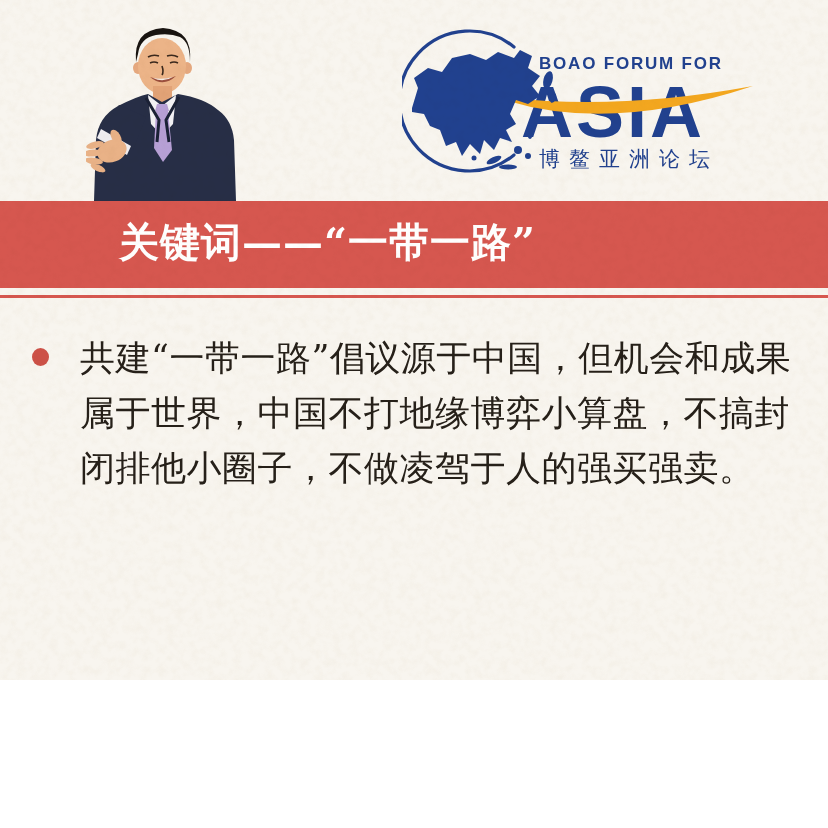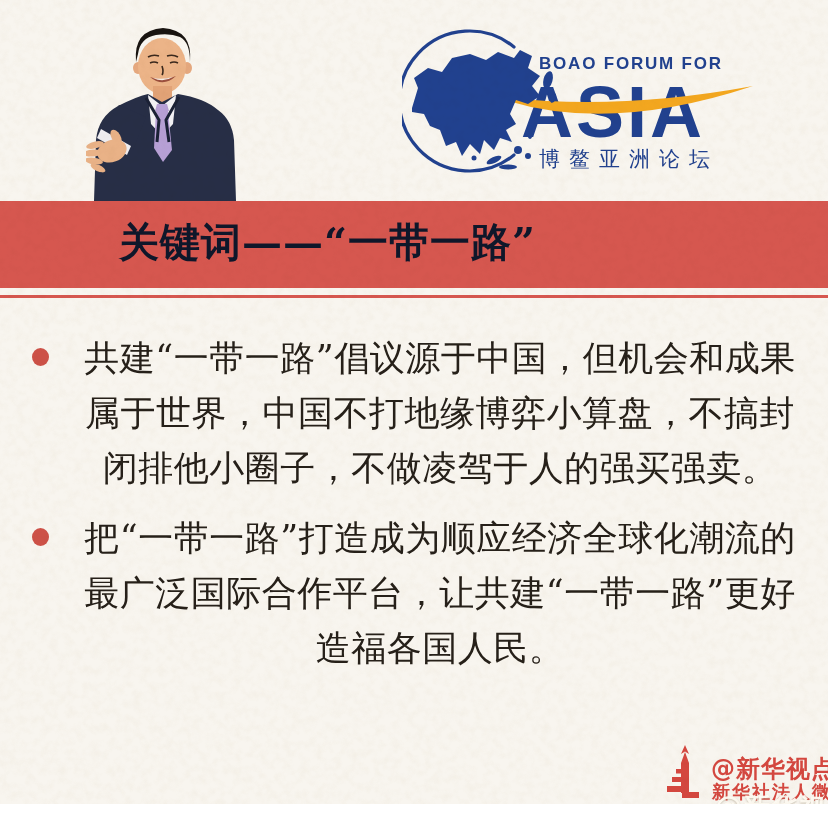--- a/index.html
+++ b/index.html
@@ -1,35 +1,35 @@
 <!DOCTYPE html>
 <html><head>
 <meta charset="utf-8">
 <style>
   html,body{margin:0;padding:0;}
   body{font-family:"DejaVu Sans",sans-serif;}
-  .page{position:relative;width:828px;height:804px;background:#f8f5ef;overflow:hidden;}
+  .page{position:relative;width:828px;height:680px;background:#f8f5ef;overflow:hidden;}
 
   
   .texture{position:absolute;left:0;top:0;z-index:10;pointer-events:none;mix-blend-mode:multiply;opacity:.85;}
 
   
   .portrait{position:absolute;left:86px;top:22px;z-index:2;}
   .logo{position:absolute;left:402px;top:24px;z-index:2;}
 
   
   .banner{position:absolute;left:0;top:201px;width:828px;height:87px;background:#d6574f;z-index:3;
           display:flex;align-items:center;}
   .banner h1{margin:0 0 6px 119px;font-family:"DejaVu Serif","Liberation Serif",serif;
-             font-size:40px;font-weight:bold;color:#0f172a;letter-spacing:1px;line-height:1;}
+             font-size:40px;font-weight:bold;color:#ffffff;letter-spacing:1px;line-height:1;}
 
   .divider{position:absolute;left:0;top:295px;width:828px;height:3px;background:#d6574f;z-index:3;}
 
   
-  .bullet{position:absolute;left:24px;width:780px;z-index:2;text-align:center;}
+  .bullet{position:absolute;left:24px;width:780px;z-index:2;}
   .bullet .dot{position:absolute;left:8px;top:17px;width:17px;height:18px;border-radius:50%;background:#cd5147;}
   .bullet p{margin:0 0 0 56px;font-family:"DejaVu Serif","Liberation Serif",serif;
             font-size:35px;line-height:55px;letter-spacing:.5px;color:#262019;
             white-space:pre-line;width:720px;}
   .b1{top:331px;}
   .b2{top:511px;}
 
   
   .footer{position:absolute;left:12px;top:0;width:828px;height:828px;z-index:4;pointer-events:none;}
   .emblem{position:absolute;left:650px;top:745px;}
@@ -122,26 +122,20 @@
     <h1>关键词——“一带一路”</h1>
   </div>
   <div class="divider"></div>
 
   <div class="bullet b1">
     <span class="dot"></span>
     <p>共建“一带一路”倡议源于中国，但机会和成果
 属于世界，中国不打地缘博弈小算盘，不搞封
 闭排他小圈子，不做凌驾于人的强买强卖。</p>
   </div>
-  <div class="bullet b2">
-    <span class="dot"></span>
-    <p>把“一带一路”打造成为顺应经济全球化潮流的
-最广泛国际合作平台，让共建“一带一路”更好
-造福各国人民。</p>
-  </div>
 
   <div class="footer">
 
     <svg class="emblem" width="46" height="54" viewBox="0 0 46 54">
       <g fill="#d4473f">
         <path d="M23,0 L27,9 L23,6.5 L19,9 Z"></path>
         <path d="M23,7 L27,18 L27,48 L19,48 L19,18 Z"></path>
         <rect x="14" y="24" width="9" height="4.5"></rect>
         <rect x="10" y="32" width="14" height="5"></rect>
         <rect x="5" y="41" width="20" height="6"></rect>

